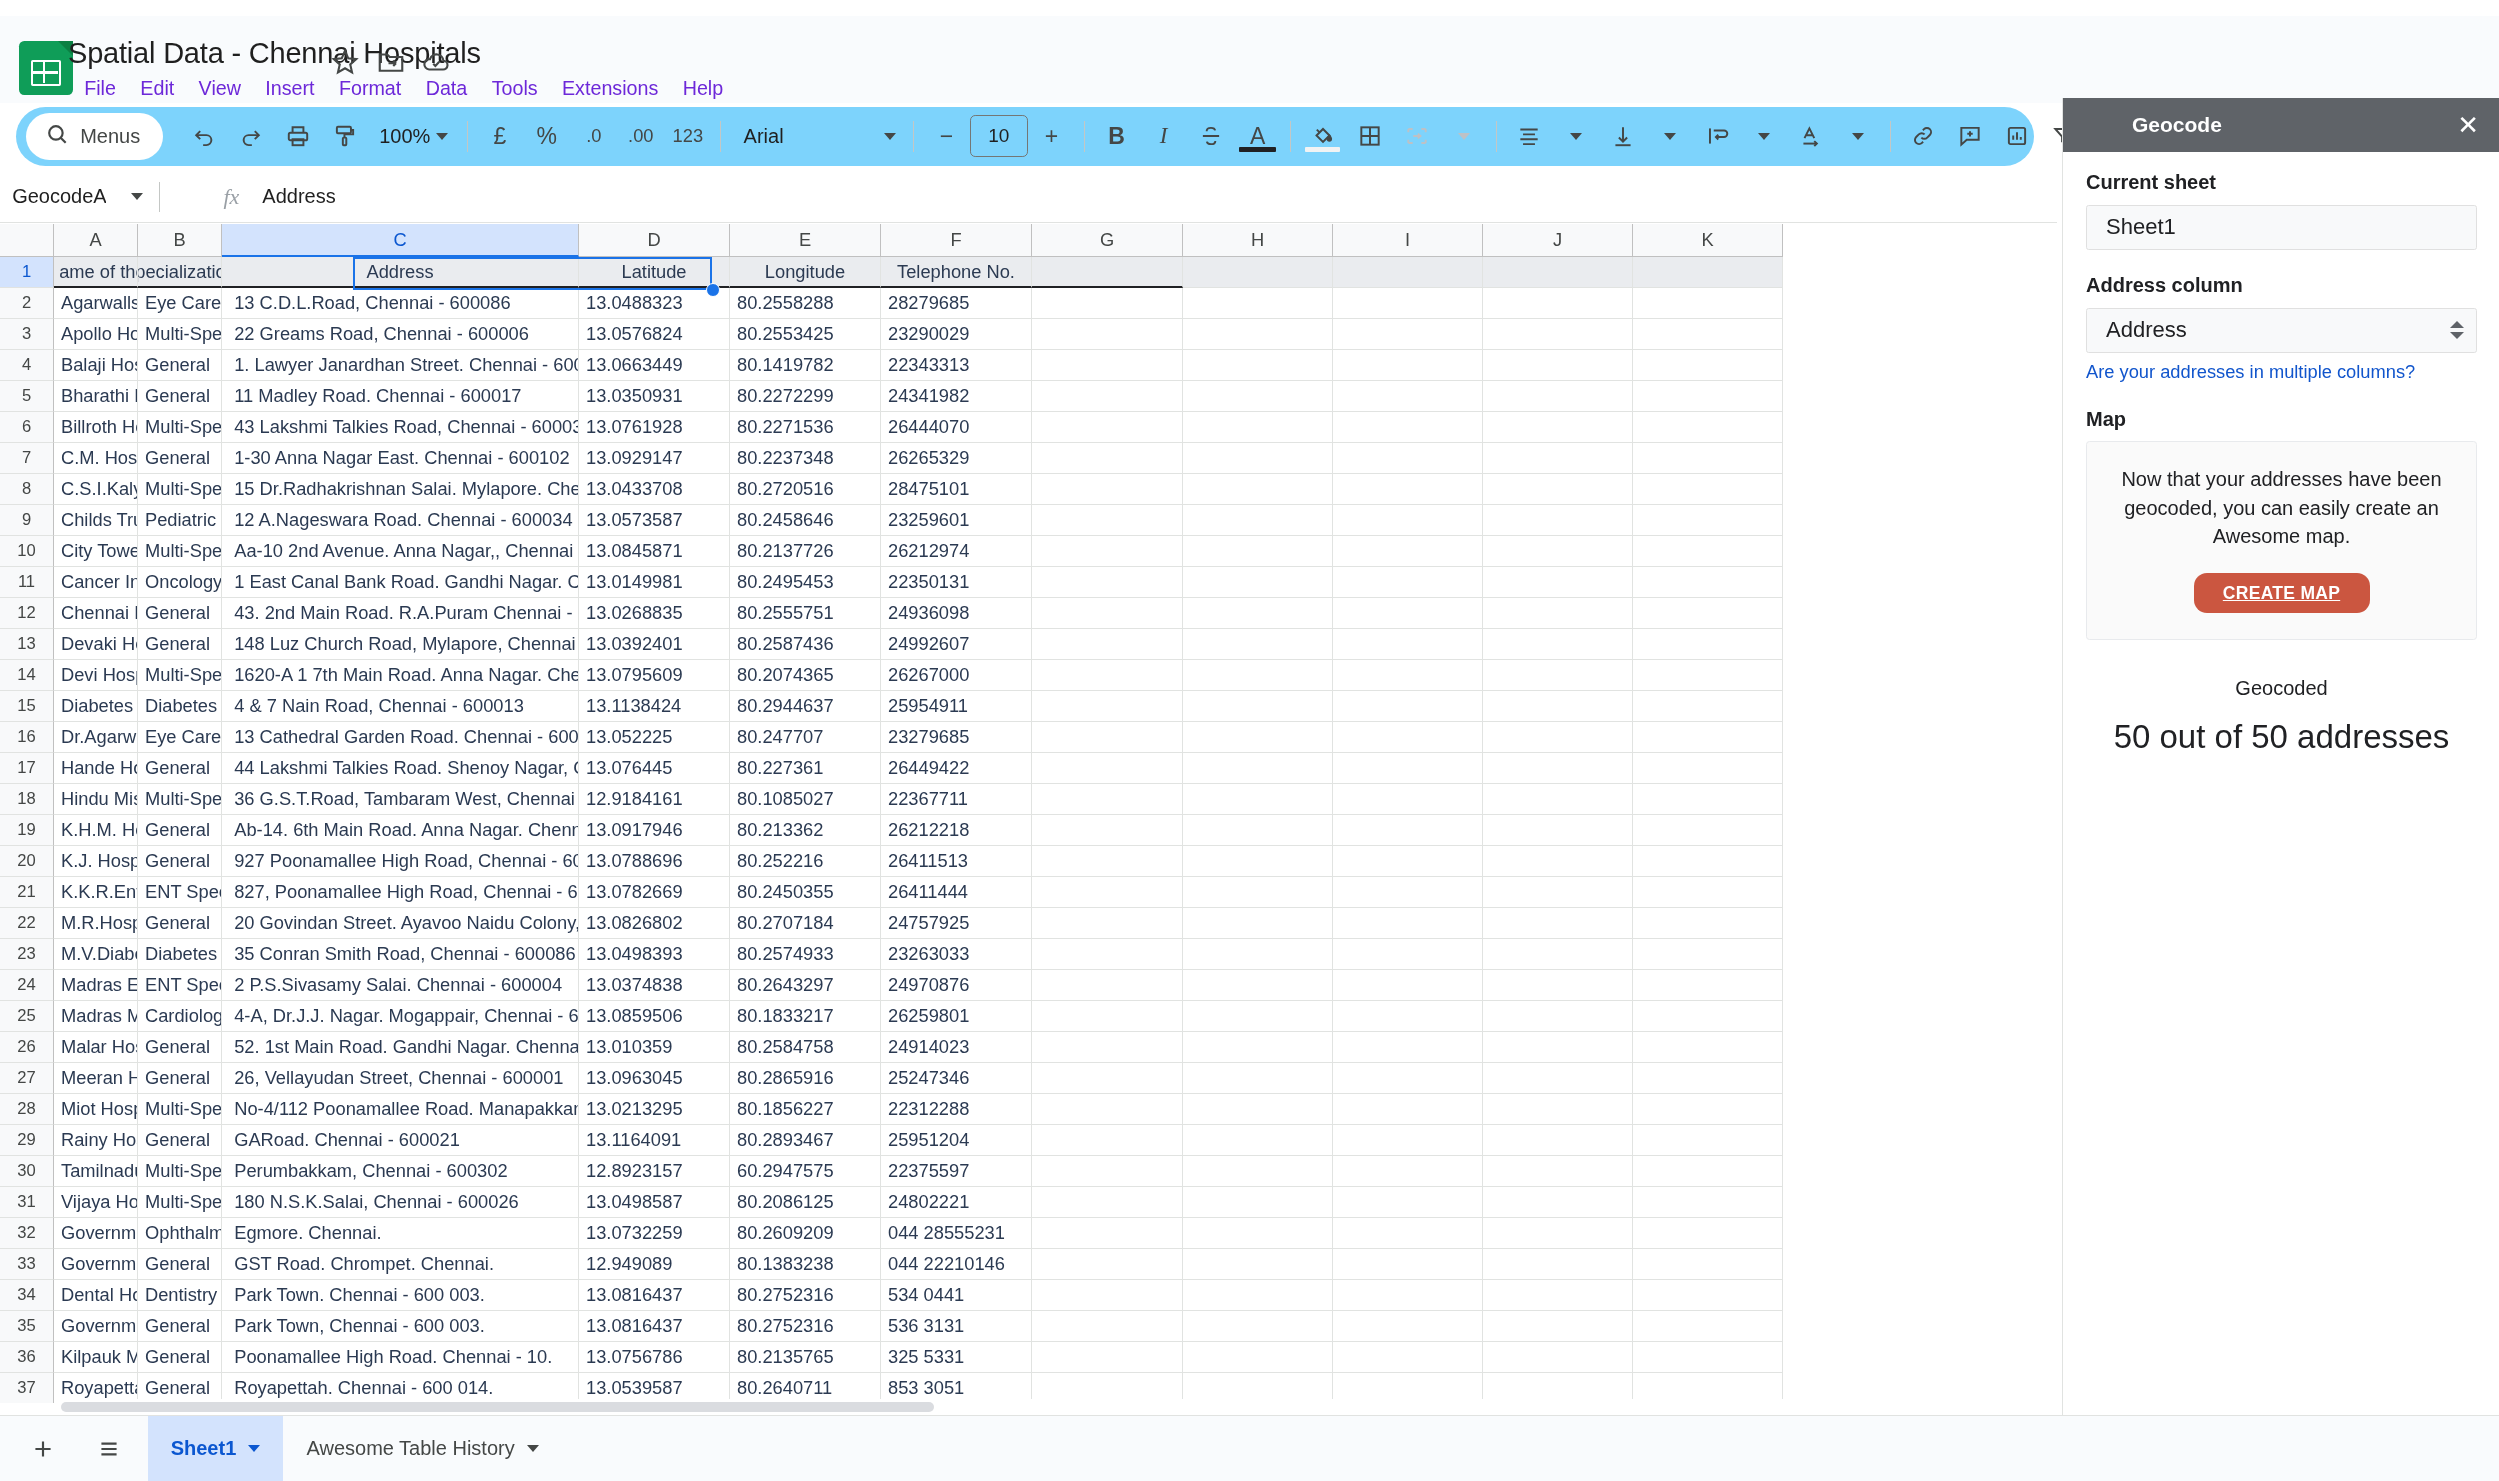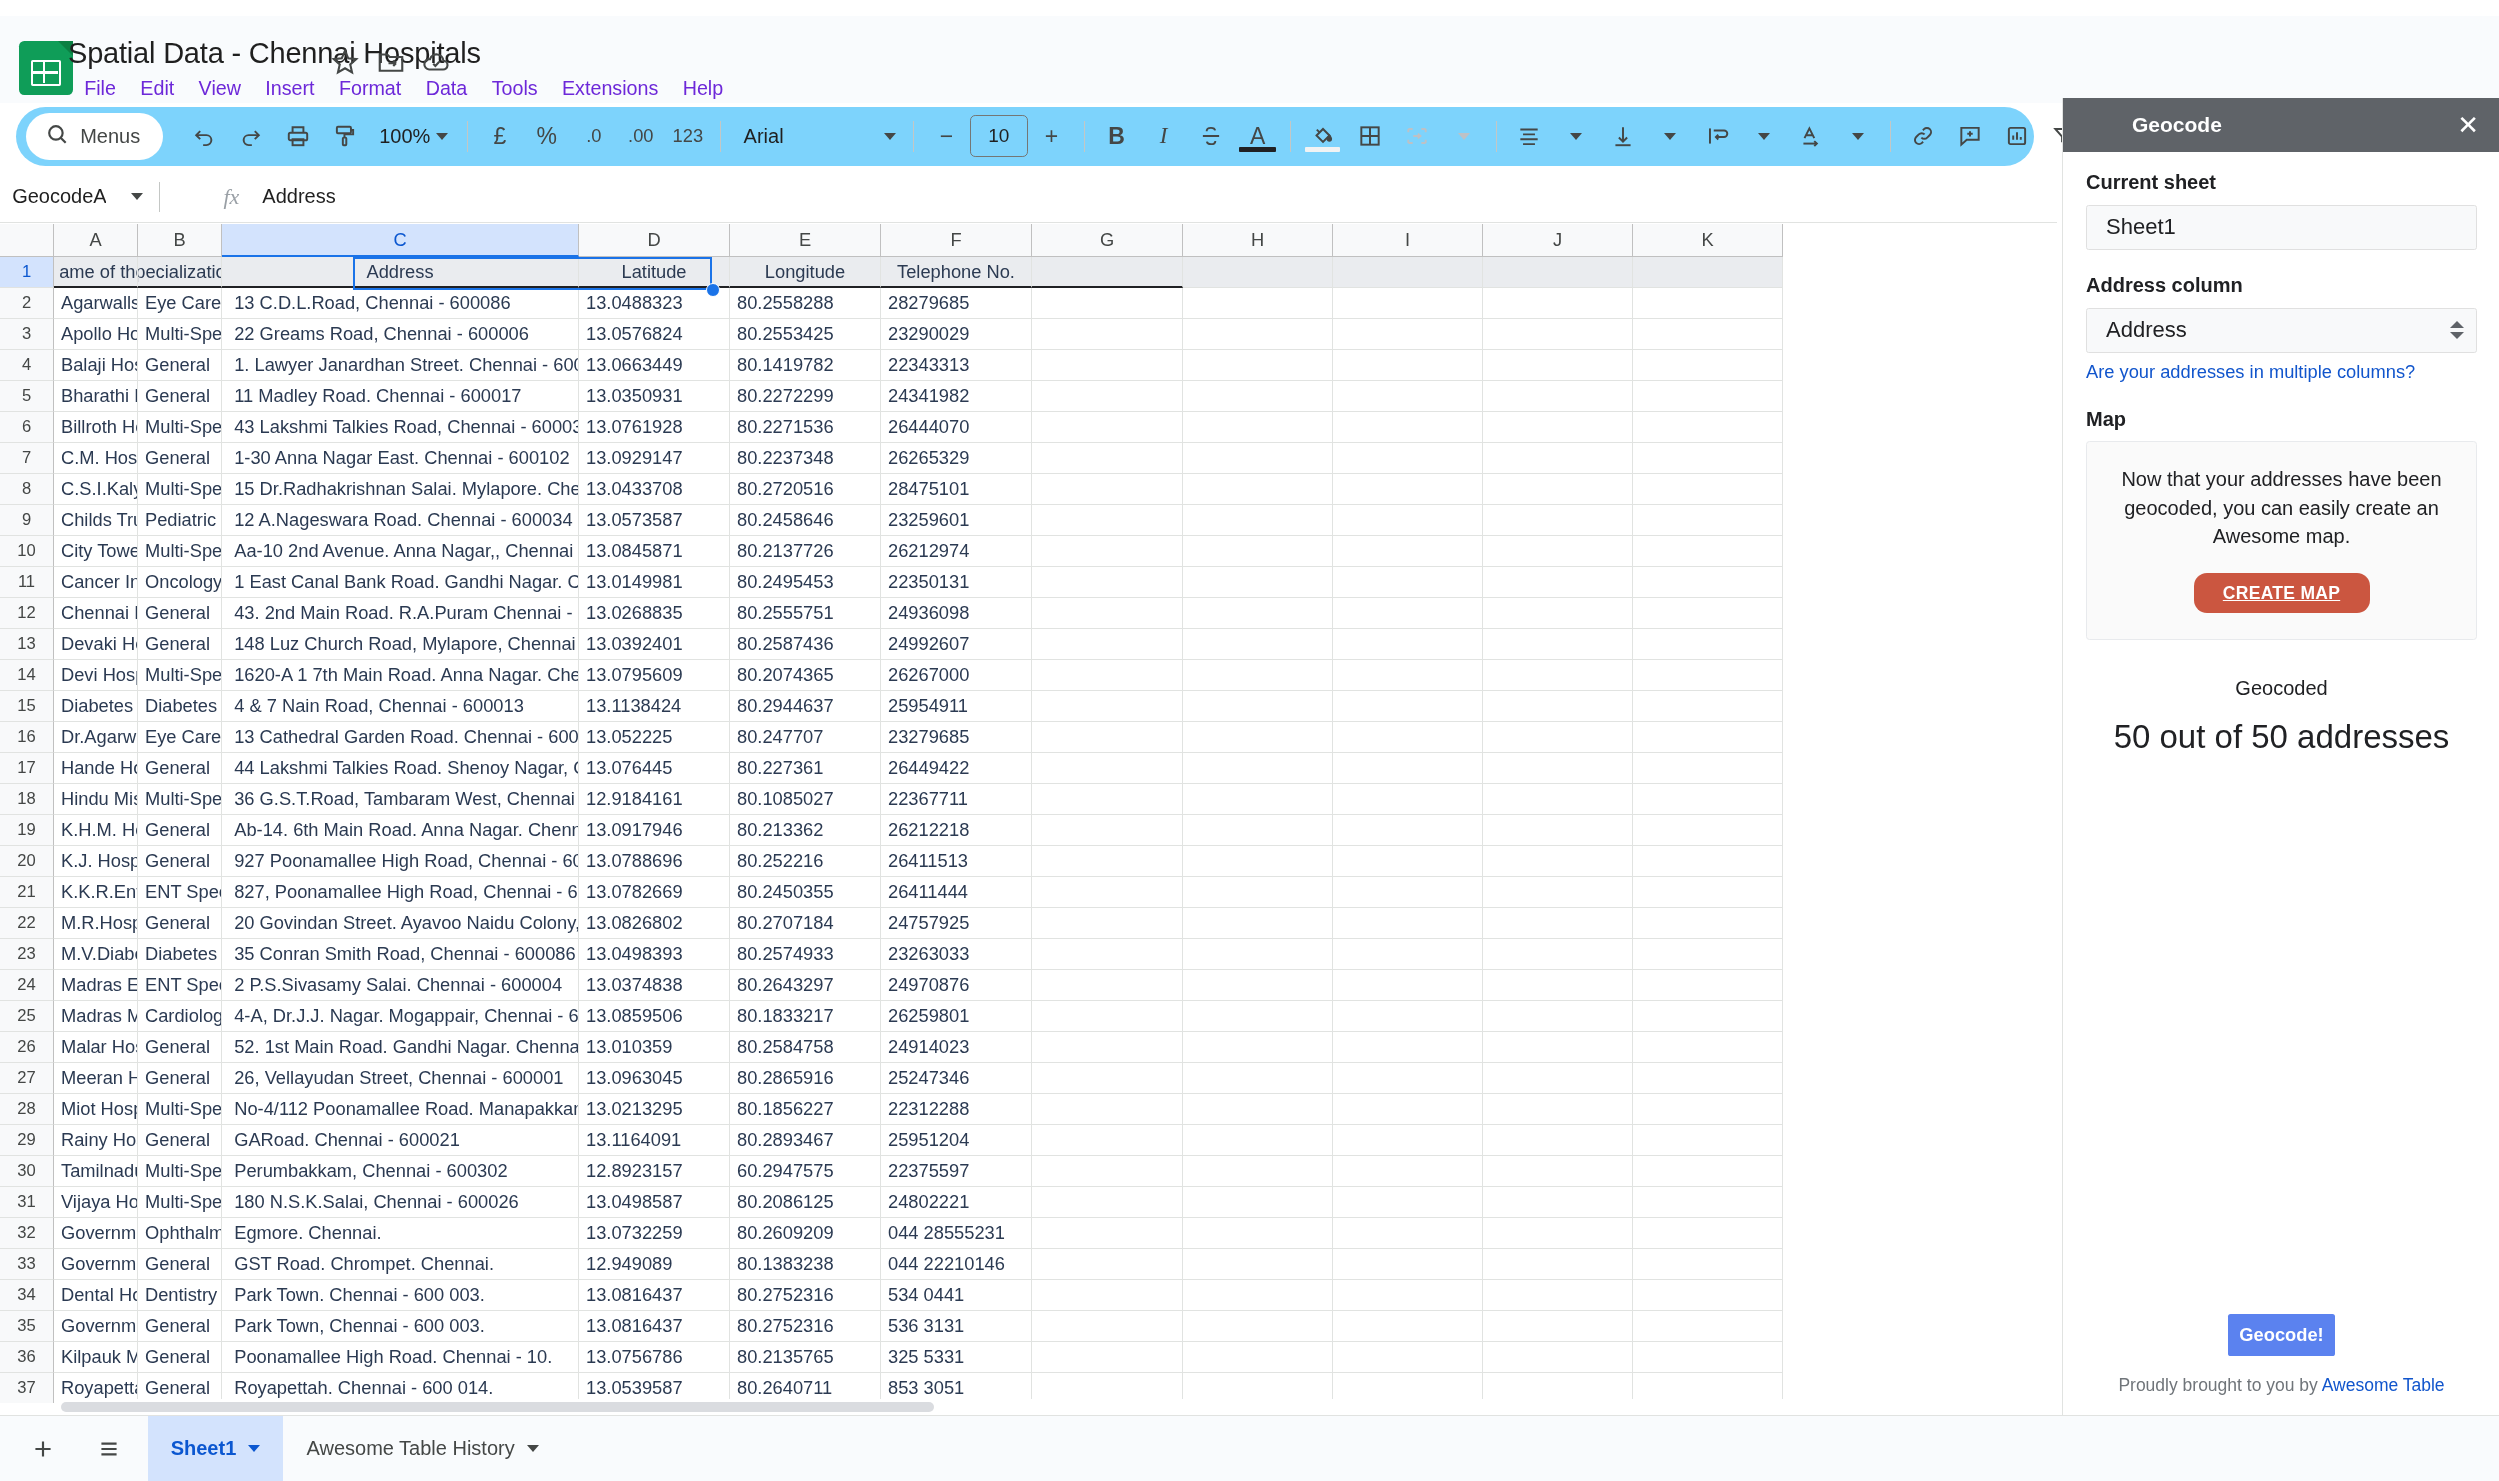--- a/index.html
+++ b/index.html
@@ -1126,22 +1126,16 @@
       <div class="sb-label">Map</div>
       <div class="map-card">
         <div class="map-text">Now that your addresses have been geocoded, you can easily create an Awesome map.</div>
         <div class="create-map-btn">CREATE MAP</div>
       </div>
 
       <div class="geocoded-label">Geocoded</div>
       <div class="geocoded-count">50 out of 50 addresses</div>
     </div>
 
-    <div class="sb-footer">
-      <div class="geocode-btn">Geocode!</div>
-      <div class="brought-by">
-        <span>Proudly brought to you by </span><a>Awesome Table</a>
-      </div>
-    </div>
   </div>
 
 </div>
 
 
 </body></html>

